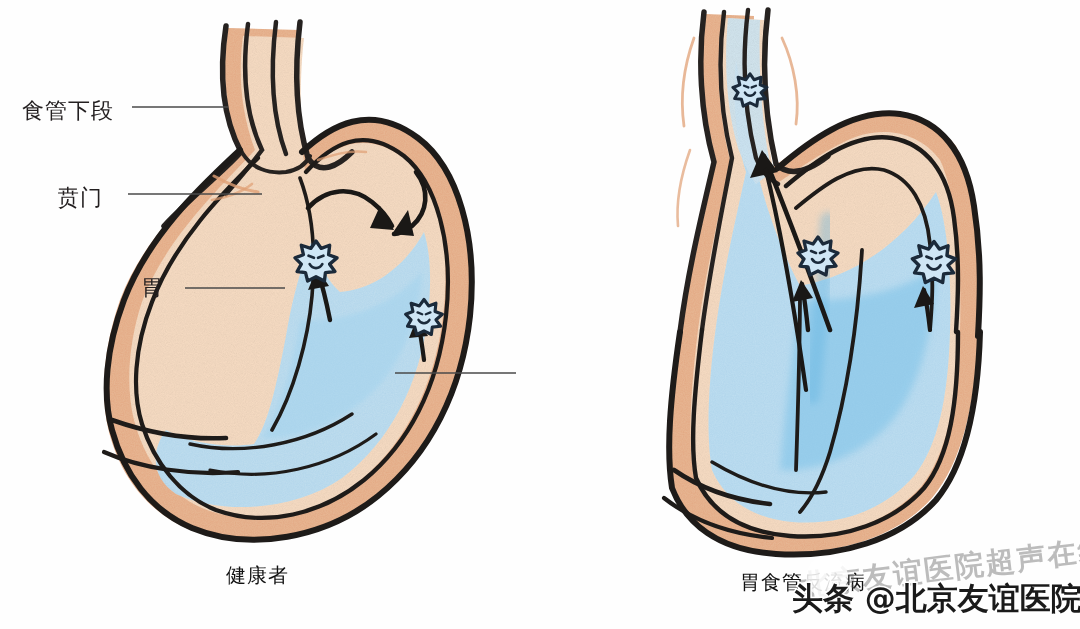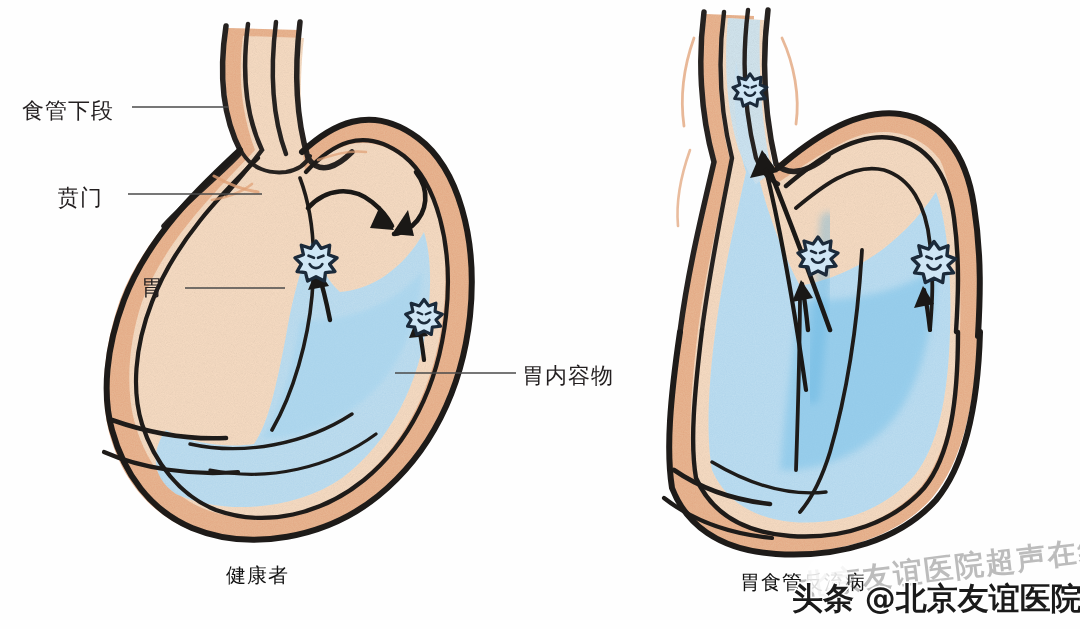--- a/index.html
+++ b/index.html
@@ -317,21 +317,20 @@
       </g>
     </g>
   </svg>
 
   <div class="label" id="label-esophagus">食管下段</div>
 
   <div class="label" id="label-cardia">贲门</div>
 
   <div class="label" id="label-stomach">胃</div>
 
-  <div class="label" id="label-contents">胃内容物</div>
 
   <div class="caption" id="caption-healthy">健康者</div>
 
   <div class="caption" id="caption-gerd">胃食管反流病</div>
 
   <div class="wm-diagonal">北京友谊医院超声在线</div>
 
   <div class="wm-logo"></div>
 
   <div class="wm-main">头条 @北京友谊医院</div>

